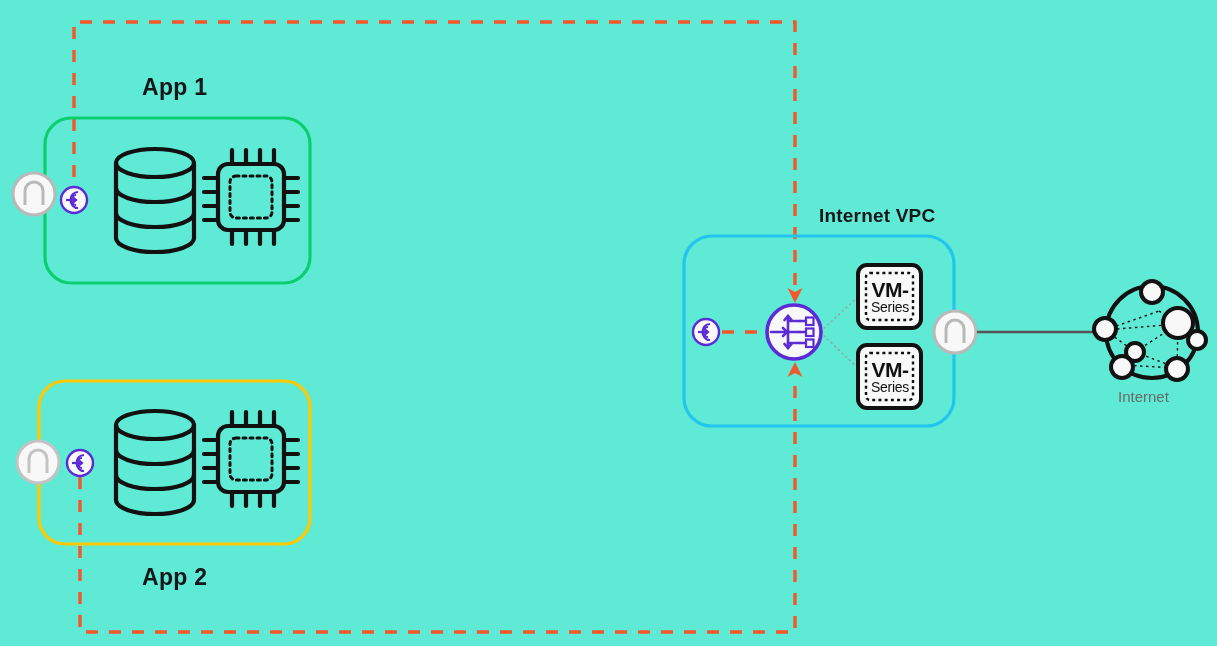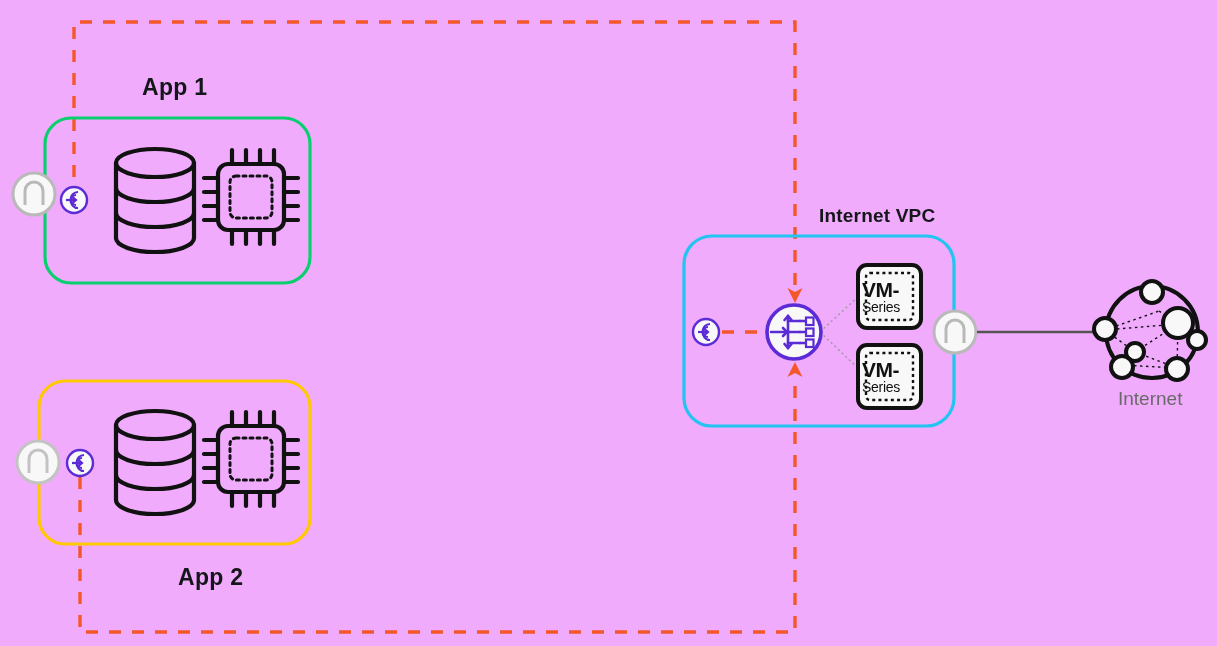--- a/index.html
+++ b/index.html
@@ -7,49 +7,49 @@
     padding: 0;
     background: #f8f8f8;
   }
   body {
     font-family: "Liberation Sans", sans-serif;
   }
   #canvas {
     position: relative;
     width: 1217px;
     height: 646px;
-    background: #f0abfc;
+    background: #5eead4;
     overflow: hidden;
   }
   svg.layer {
     position: absolute;
     left: 0;
     top: 0;
     width: 1217px;
     height: 646px;
   }
   .label {
     position: absolute;
     font-family: "Liberation Sans", sans-serif;
     font-weight: bold;
     color: #15161a;
     white-space: nowrap;
   }
   .label-app1 { left: 142px; top: 74px; font-size: 23px; letter-spacing: 0.3px; }
-  .label-app2 { left: 142px; top: 564px; font-size: 23px; letter-spacing: 0.3px; margin-left: 36px; }
+  .label-app2 { left: 142px; top: 564px; font-size: 23px; letter-spacing: 0.3px; }
   .label-svpc { left: 819px; top: 205px; font-size: 19px; letter-spacing: 0.2px; }
   .label-internet {
-    left: 1118px; top: 388px; font-size: 19px; font-weight: normal;
+    left: 1118px; top: 388px; font-size: 15px; font-weight: normal;
     color: #6a6a6a;
   }
   .vm-text {
     position: absolute;
     font-family: "Liberation Sans", sans-serif;
     color: #111;
-    text-align: left;
+    text-align: center;
     white-space: nowrap;
     pointer-events: none;
   }
   .vm-big { font-size: 21px; font-weight: bold; line-height: 21px; letter-spacing: -0.5px;}
   .vm-small { font-size: 14px; font-weight: normal; line-height: 15px; letter-spacing: -0.3px;}
 </style>
 </head>
 <body>
 
 <div id="canvas">

